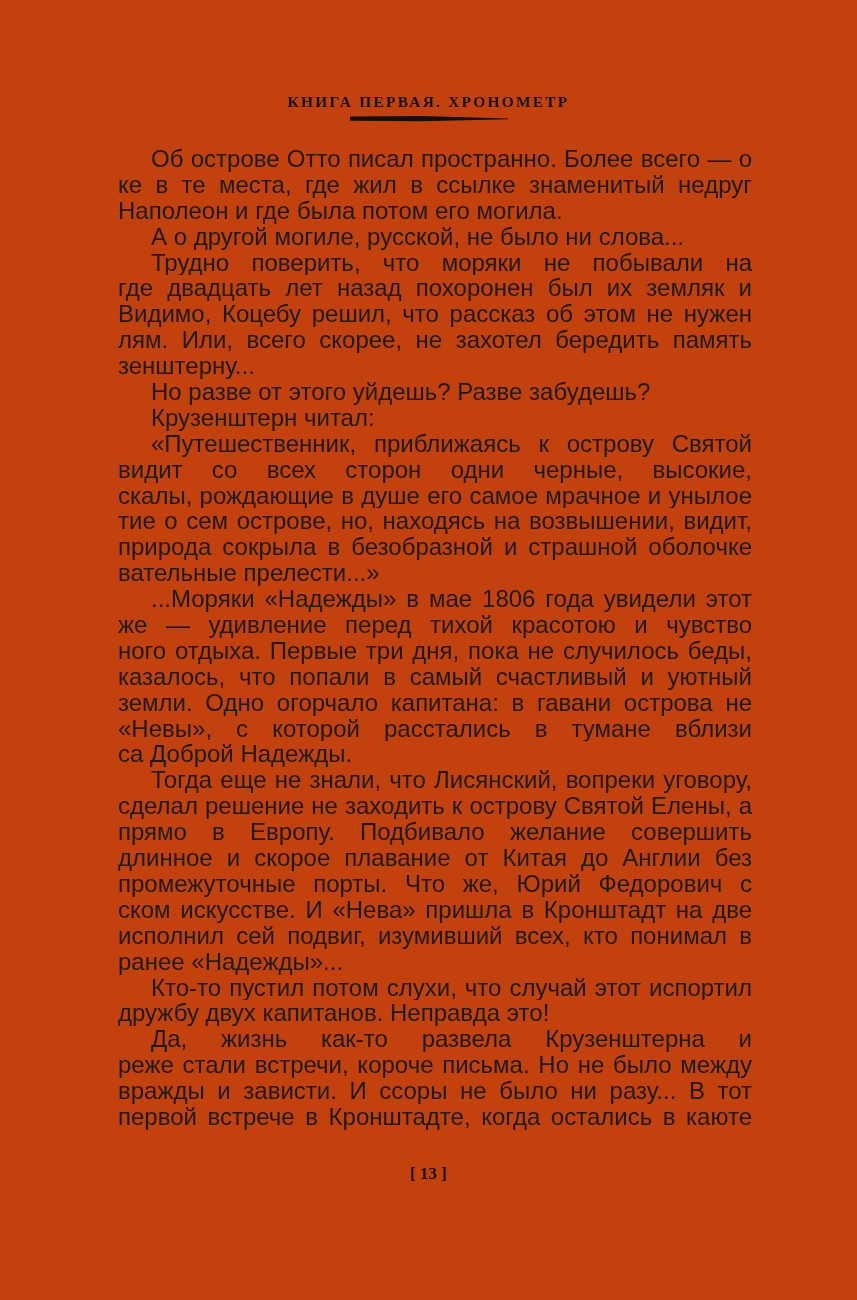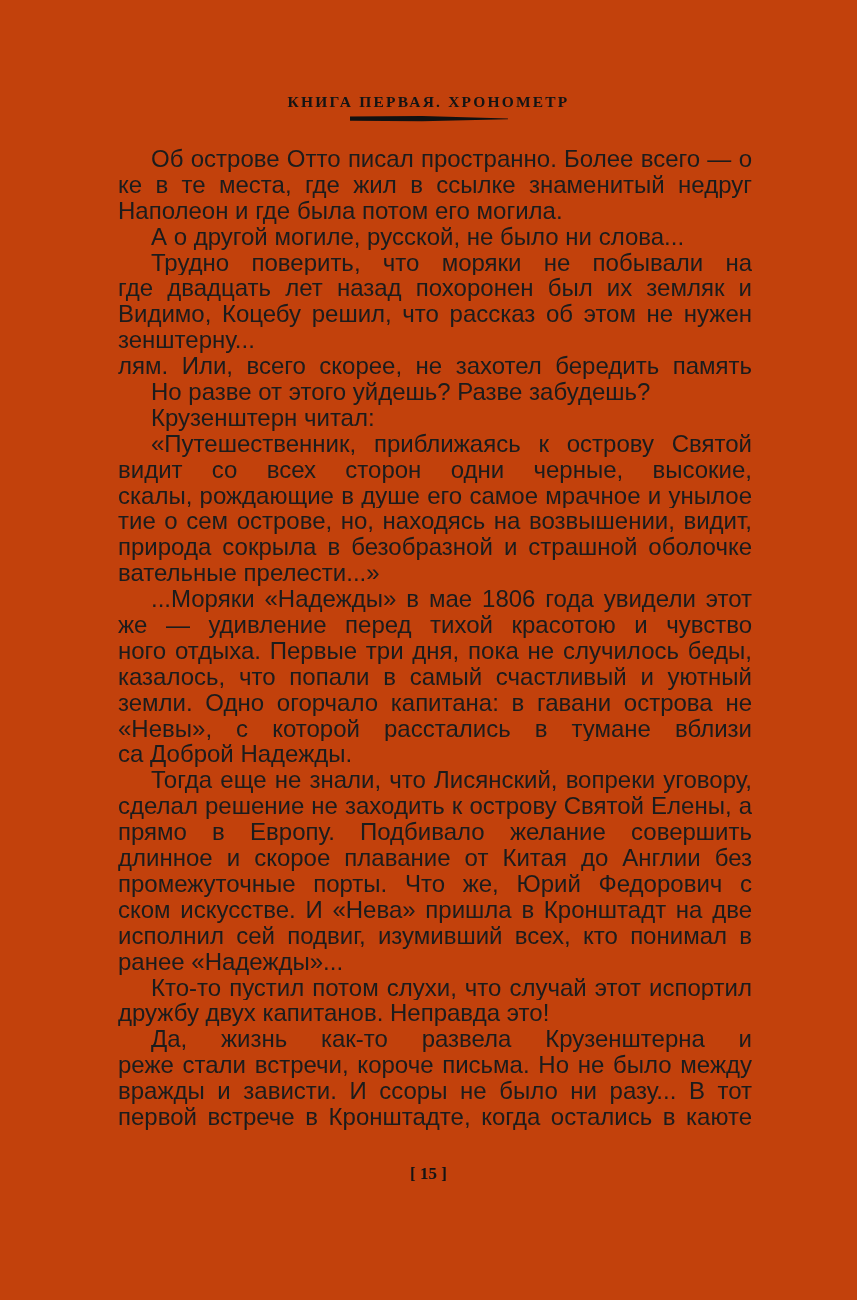--- a/index.html
+++ b/index.html
@@ -94,22 +94,22 @@
   </div>
 
   <div class="text-block" id="text-block">
       <div class="line indent">Об острове Отто писал пространно. Более всего — о поезд-</div>
       <div class="line">ке в те места, где жил в ссылке знаменитый недруг России</div>
       <div class="line last">Наполеон и где была потом его могила.</div>
       <div class="line indent last">А о другой могиле, русской, не было ни слова...</div>
       <div class="line indent">Трудно поверить, что моряки не побывали на кладбище,</div>
       <div class="line">где двадцать лет назад похоронен был их земляк и товарищ.</div>
       <div class="line">Видимо, Коцебу решил, что рассказ об этом не нужен читате-</div>
+      <div class="line">лям. Или, всего скорее, не захотел бередить память ему, Кру-</div>
       <div class="line last">зенштерну...</div>
-      <div class="line">лям. Или, всего скорее, не захотел бередить память ему, Кру-</div>
       <div class="line indent last">Но разве от этого уйдешь? Разве забудешь?</div>
       <div class="line indent last">Крузенштерн читал:</div>
       <div class="line indent">«Путешественник, приближаясь к острову Святой Елены,</div>
       <div class="line">видит со всех сторон одни черные, высокие, остроконечные</div>
       <div class="line">скалы, рождающие в душе его самое мрачное и унылое поня-</div>
       <div class="line">тие о сем острове, но, находясь на возвышении, видит, что</div>
       <div class="line">природа сокрыла в безобразной и страшной оболочке очаро-</div>
       <div class="line last">вательные прелести...»</div>
       <div class="line indent">...Моряки «Надежды» в мае 1806 года увидели этот остров</div>
       <div class="line">же — удивление перед тихой красотою и чувство долгождан-</div>
@@ -127,15 +127,15 @@
       <div class="line">исполнил сей подвиг, изумивший всех, кто понимал в мор-</div>
       <div class="line last">ранее «Надежды»...</div>
       <div class="line indent">Кто-то пустил потом слухи, что случай этот испортил</div>
       <div class="line last">дружбу двух капитанов. Неправда это!</div>
       <div class="line indent">Да, жизнь как-то развела Крузенштерна и Лисянского,</div>
       <div class="line">реже стали встречи, короче письма. Но не было между ними</div>
       <div class="line">вражды и зависти. И ссоры не было ни разу... В тот день, при</div>
       <div class="line">первой встрече в Кронштадте, когда остались в каюте одни</div>
     </div>
 
-  <div class="page-number">[ 15 ]</div>
+  <div class="page-number">[ 13 ]</div>
 
 </div>
 
 </body></html>

